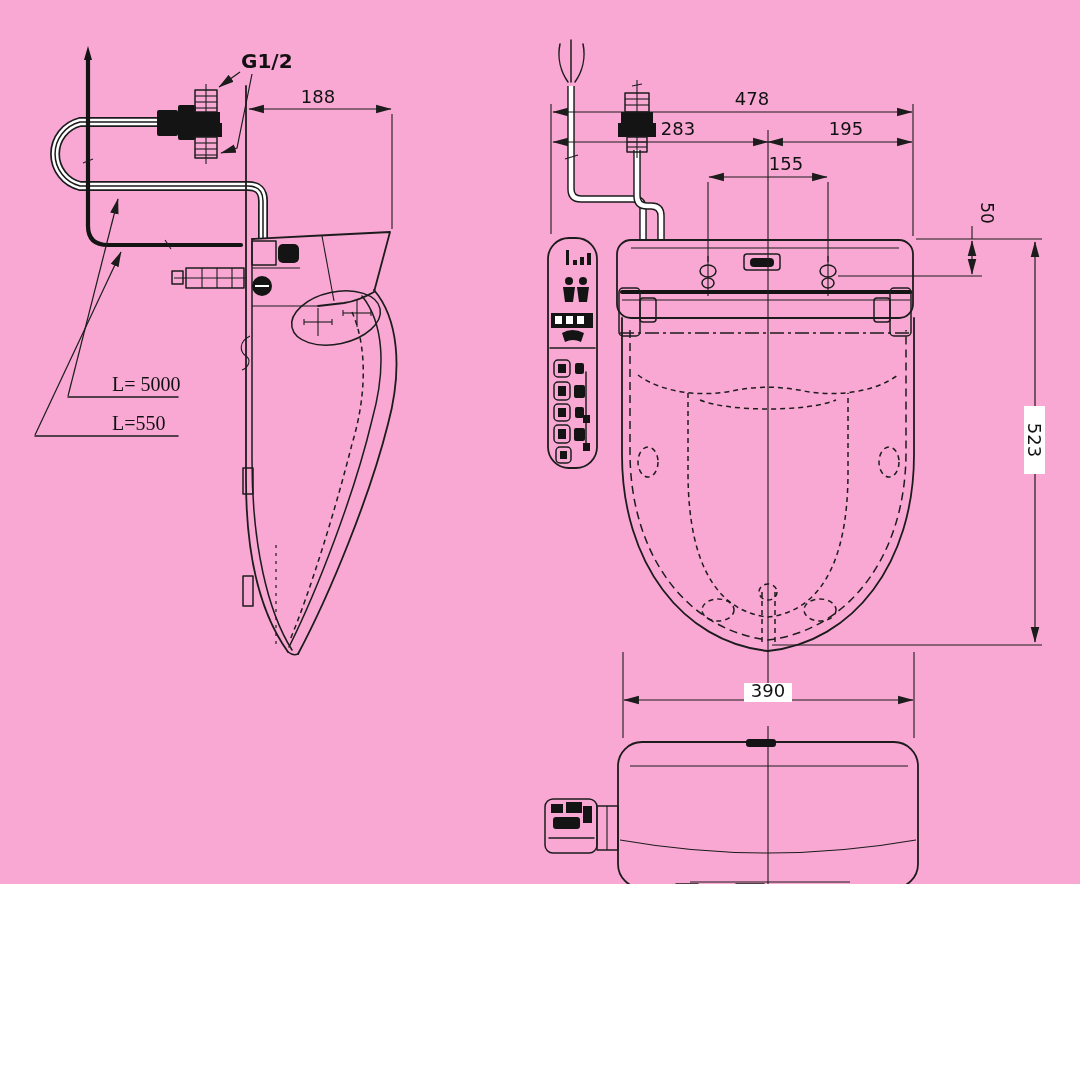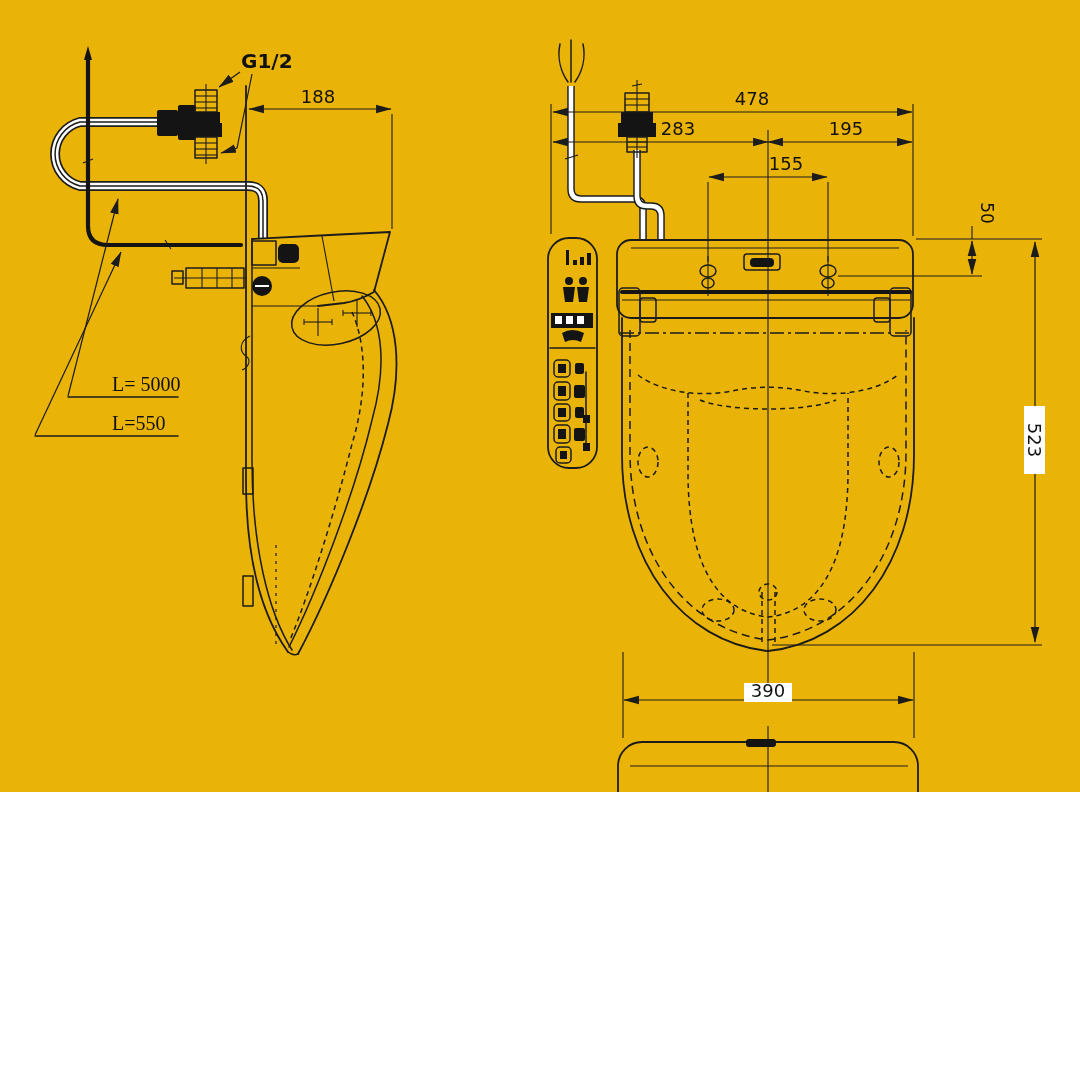--- a/index.html
+++ b/index.html
@@ -1,16 +1,16 @@
 <!DOCTYPE html>
 <html><head>
 <meta charset="utf-8">
 <style>
   html,body{margin:0;padding:0;background:#ffffff;}
-  #stage{position:relative;width:1080px;height:792px;background:#eab308;overflow:hidden;
+  #stage{position:relative;width:1080px;height:884px;background:#f9a8d4;overflow:hidden;
          font-family:"DejaVu Sans",sans-serif;}
   svg{position:absolute;inset:0;}
   .ln{fill:none;stroke:#1c1c1c;stroke-width:1.8;stroke-linecap:round;stroke-linejoin:round;}
   .ln2{fill:none;stroke:#1c1c1c;stroke-width:1.5;stroke-linecap:round;stroke-linejoin:round;}
   .thin{fill:none;stroke:#1c1c1c;stroke-width:1.1;stroke-linecap:butt;}
   .dim{fill:none;stroke:#1c1c1c;stroke-width:1.2;}
   .thick{fill:none;stroke:#141414;stroke-width:4.2;stroke-linecap:round;}
   .dash{fill:none;stroke:#1c1c1c;stroke-width:1.5;stroke-dasharray:8 5;}
   .dashf{fill:none;stroke:#1c1c1c;stroke-width:1.5;stroke-dasharray:5 4;}
   .dashdot{fill:none;stroke:#1c1c1c;stroke-width:1.3;stroke-dasharray:14 4 3 4;}

